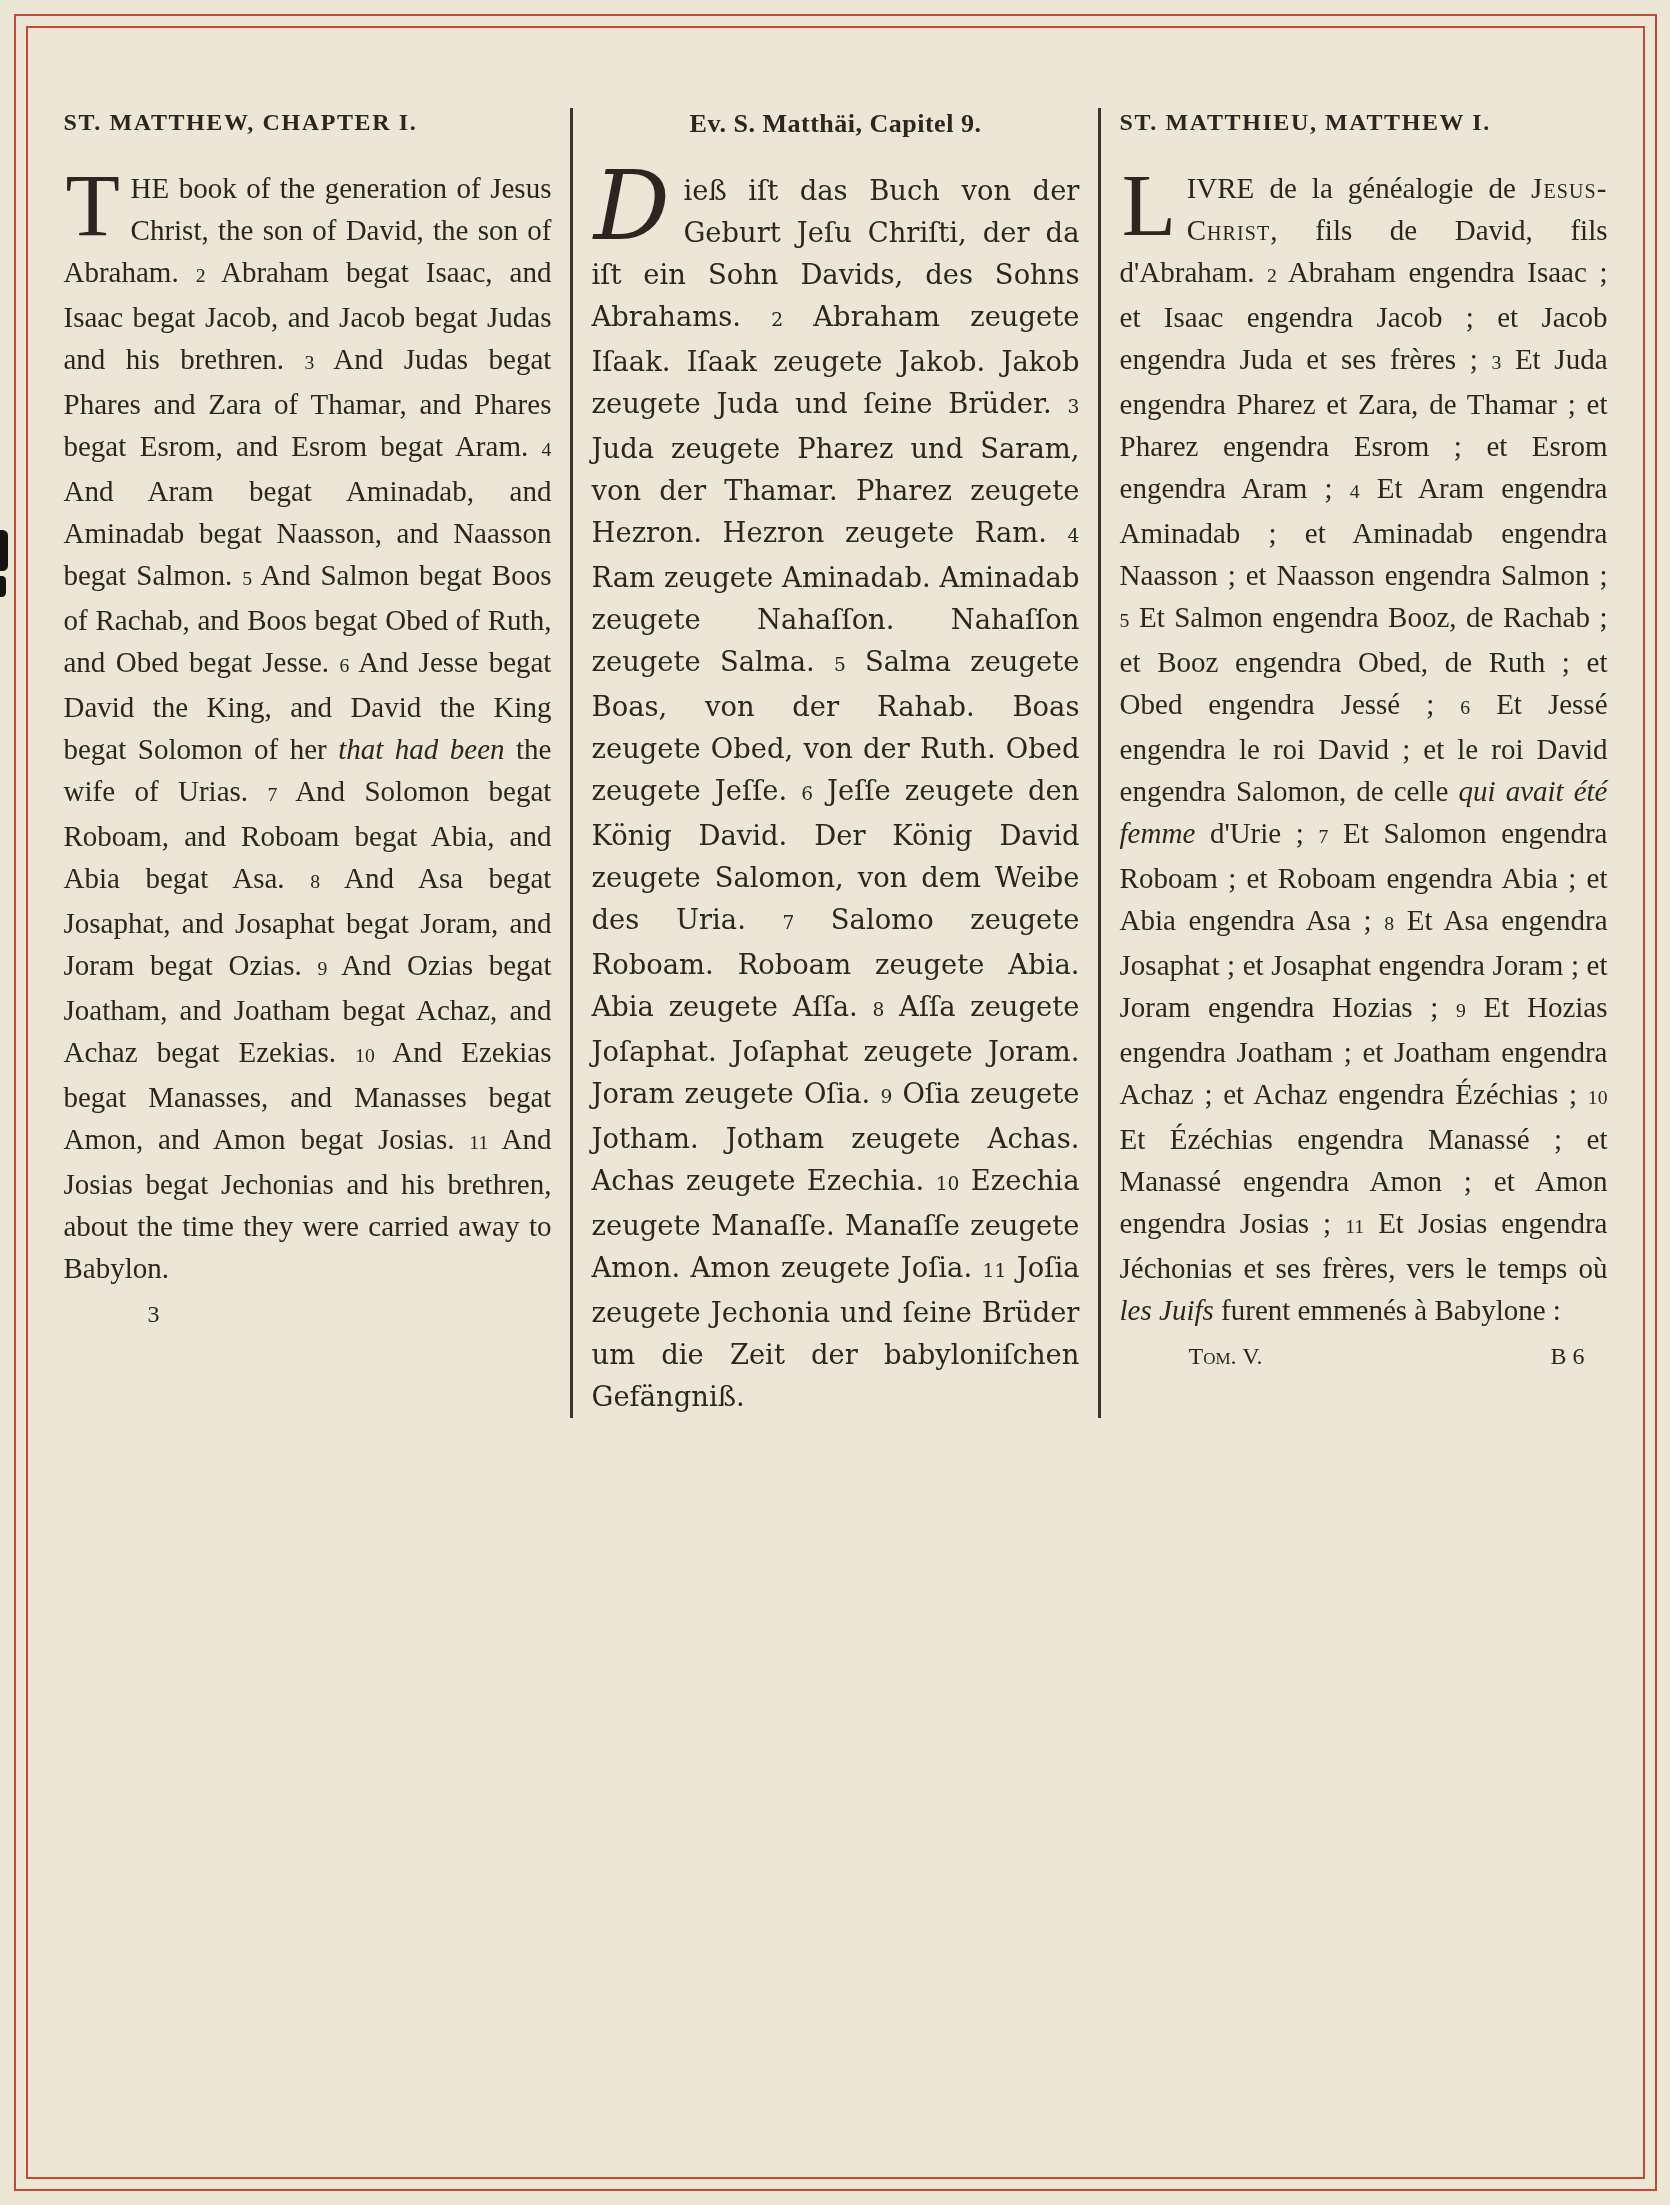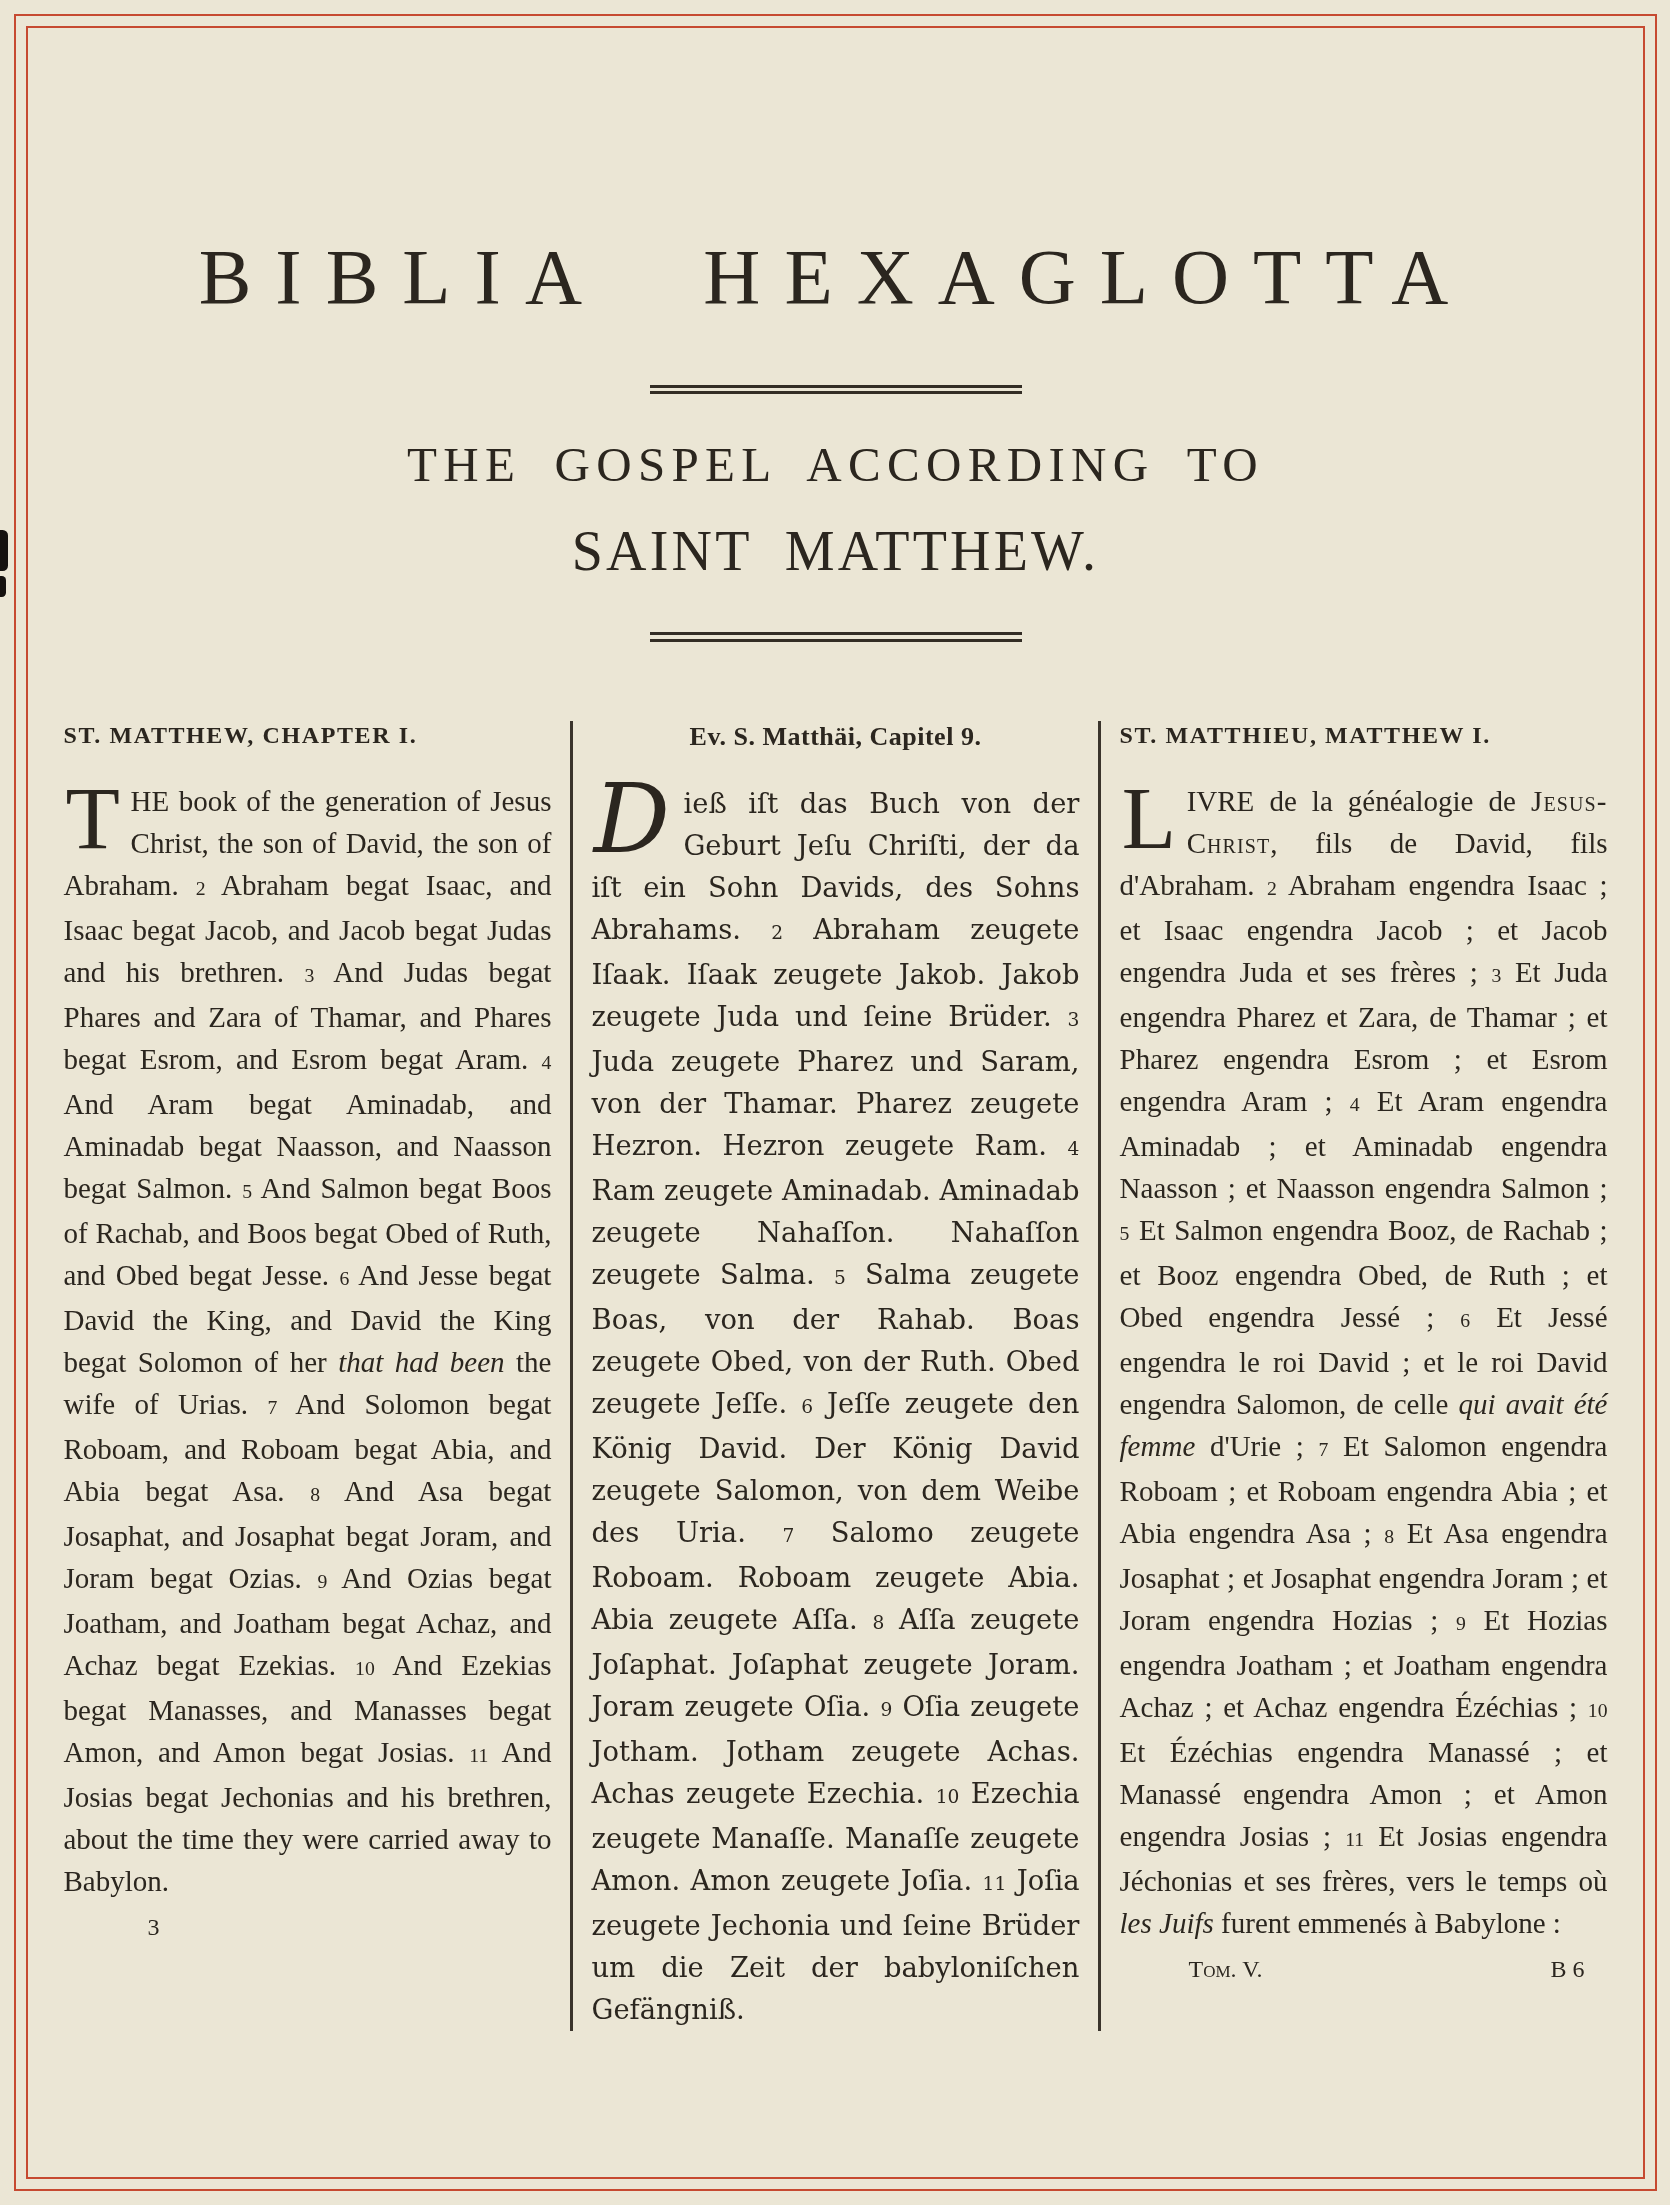--- a/index.html
+++ b/index.html
@@ -51,27 +51,20 @@
 <body>
 
 <div class="frame outer"></div>
 <div class="frame inner"></div>
 
 <div class="artifact" style="left:0;top:530px;width:8.4px;height:41px;border-radius:0 5.3px 5.3px 0;"></div>
 <div class="artifact" style="left:0;top:576px;width:6.3px;height:21px;border-radius:0 4.2px 4.2px 0;"></div>
 
 <div class="content">
 
-  <div class="masthead">
-    <h1 class="main-title">BIBLIA HEXAGLOTTA</h1>
-    <div class="double-rule rule-1"></div>
-    <h2 class="series-line">THE GOSPEL ACCORDING TO</h2>
-    <h2 class="book-line">SAINT MATTHEW.</h2>
-    <div class="double-rule rule-2"></div>
-  </div>
 
   <div class="columns">
 
     <div class="col english">
       <h3 class="col-header">ST. MATTHEW, CHAPTER I.</h3>
       <div class="col-body"><span class="dropcap">T</span><span>HE book of the generation of Jesus Christ, the son of David, the son of Abraham.  </span><span class="verse-num">2</span><span> Abraham begat Isaac, and Isaac begat Jacob, and Jacob begat Judas and his brethren.  </span><span class="verse-num">3</span><span> And Judas begat Phares and Zara of Thamar, and Phares begat Esrom, and Esrom begat Aram.  </span><span class="verse-num">4</span><span> And Aram begat Aminadab, and Aminadab begat Naasson, and Naasson begat Salmon.  </span><span class="verse-num">5</span><span> And Salmon begat Boos of Rachab, and Boos begat Obed of Ruth, and Obed begat Jesse.  </span><span class="verse-num">6</span><span> And Jesse begat David the King, and David the King begat Solomon of her </span><span class="ital">that had been</span><span> the wife of Urias.  </span><span class="verse-num">7</span><span> And Solomon begat Roboam, and Roboam begat Abia, and Abia begat Asa.  </span><span class="verse-num">8</span><span> And Asa begat Josaphat, and Josaphat begat Joram, and Joram begat Ozias.  </span><span class="verse-num">9</span><span> And Ozias begat Joatham, and Joatham begat Achaz, and Achaz begat Ezekias.  </span><span class="verse-num">10</span><span> And Ezekias begat Manasses, and Manasses begat Amon, and Amon begat Josias.  </span><span class="verse-num">11</span><span> And Josias begat Jechonias and his brethren, about the time they were carried away to Babylon.</span></div>
       <div class="col-footer footer-en">
         <span>3</span>
       </div>
     </div>

